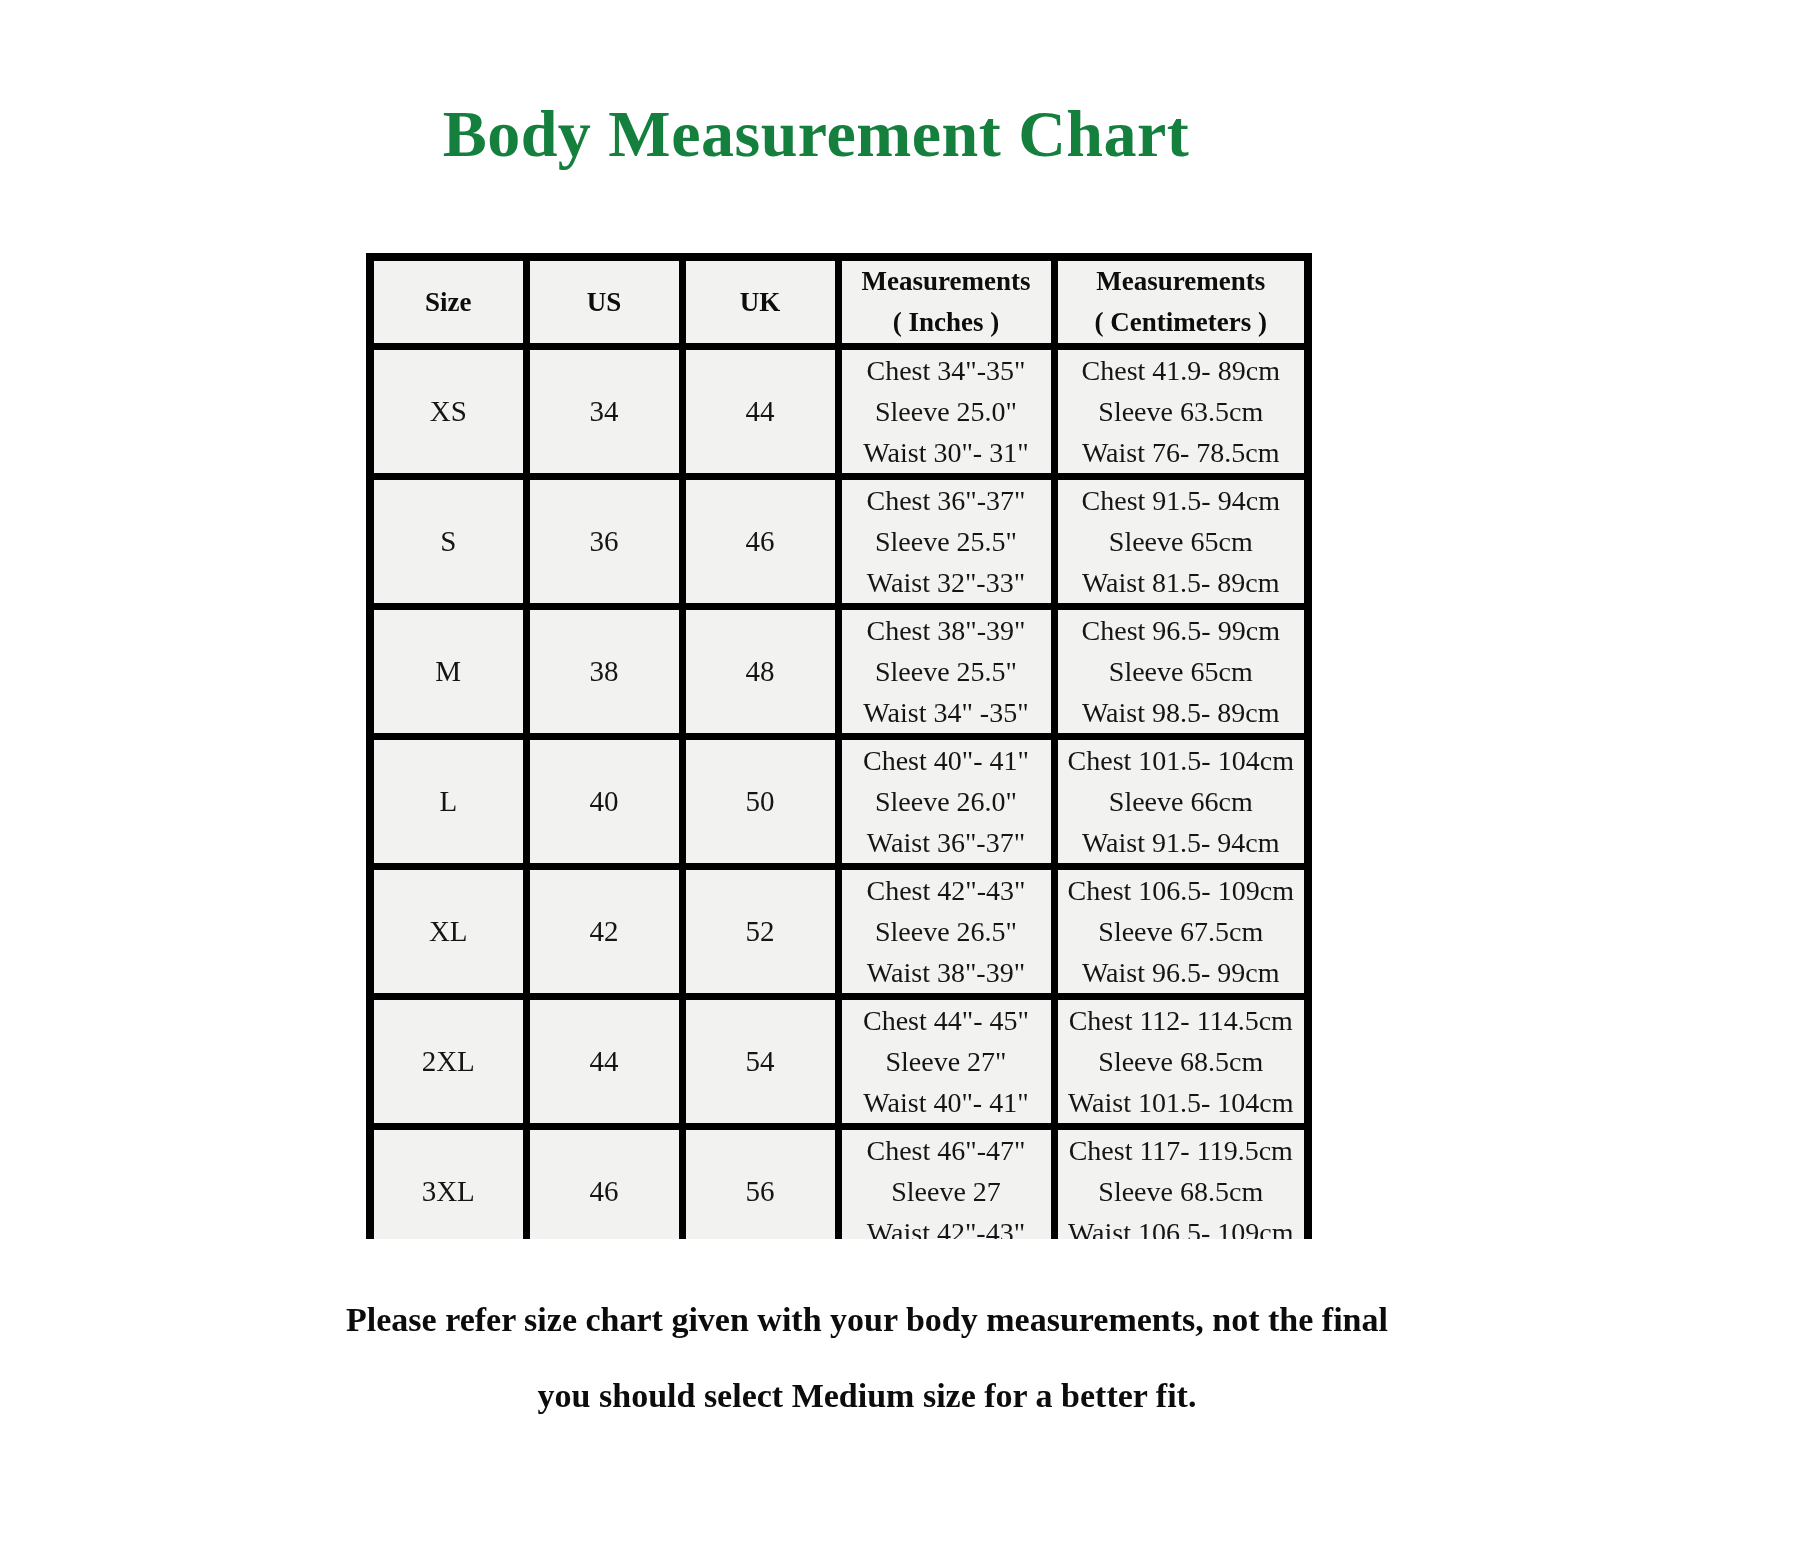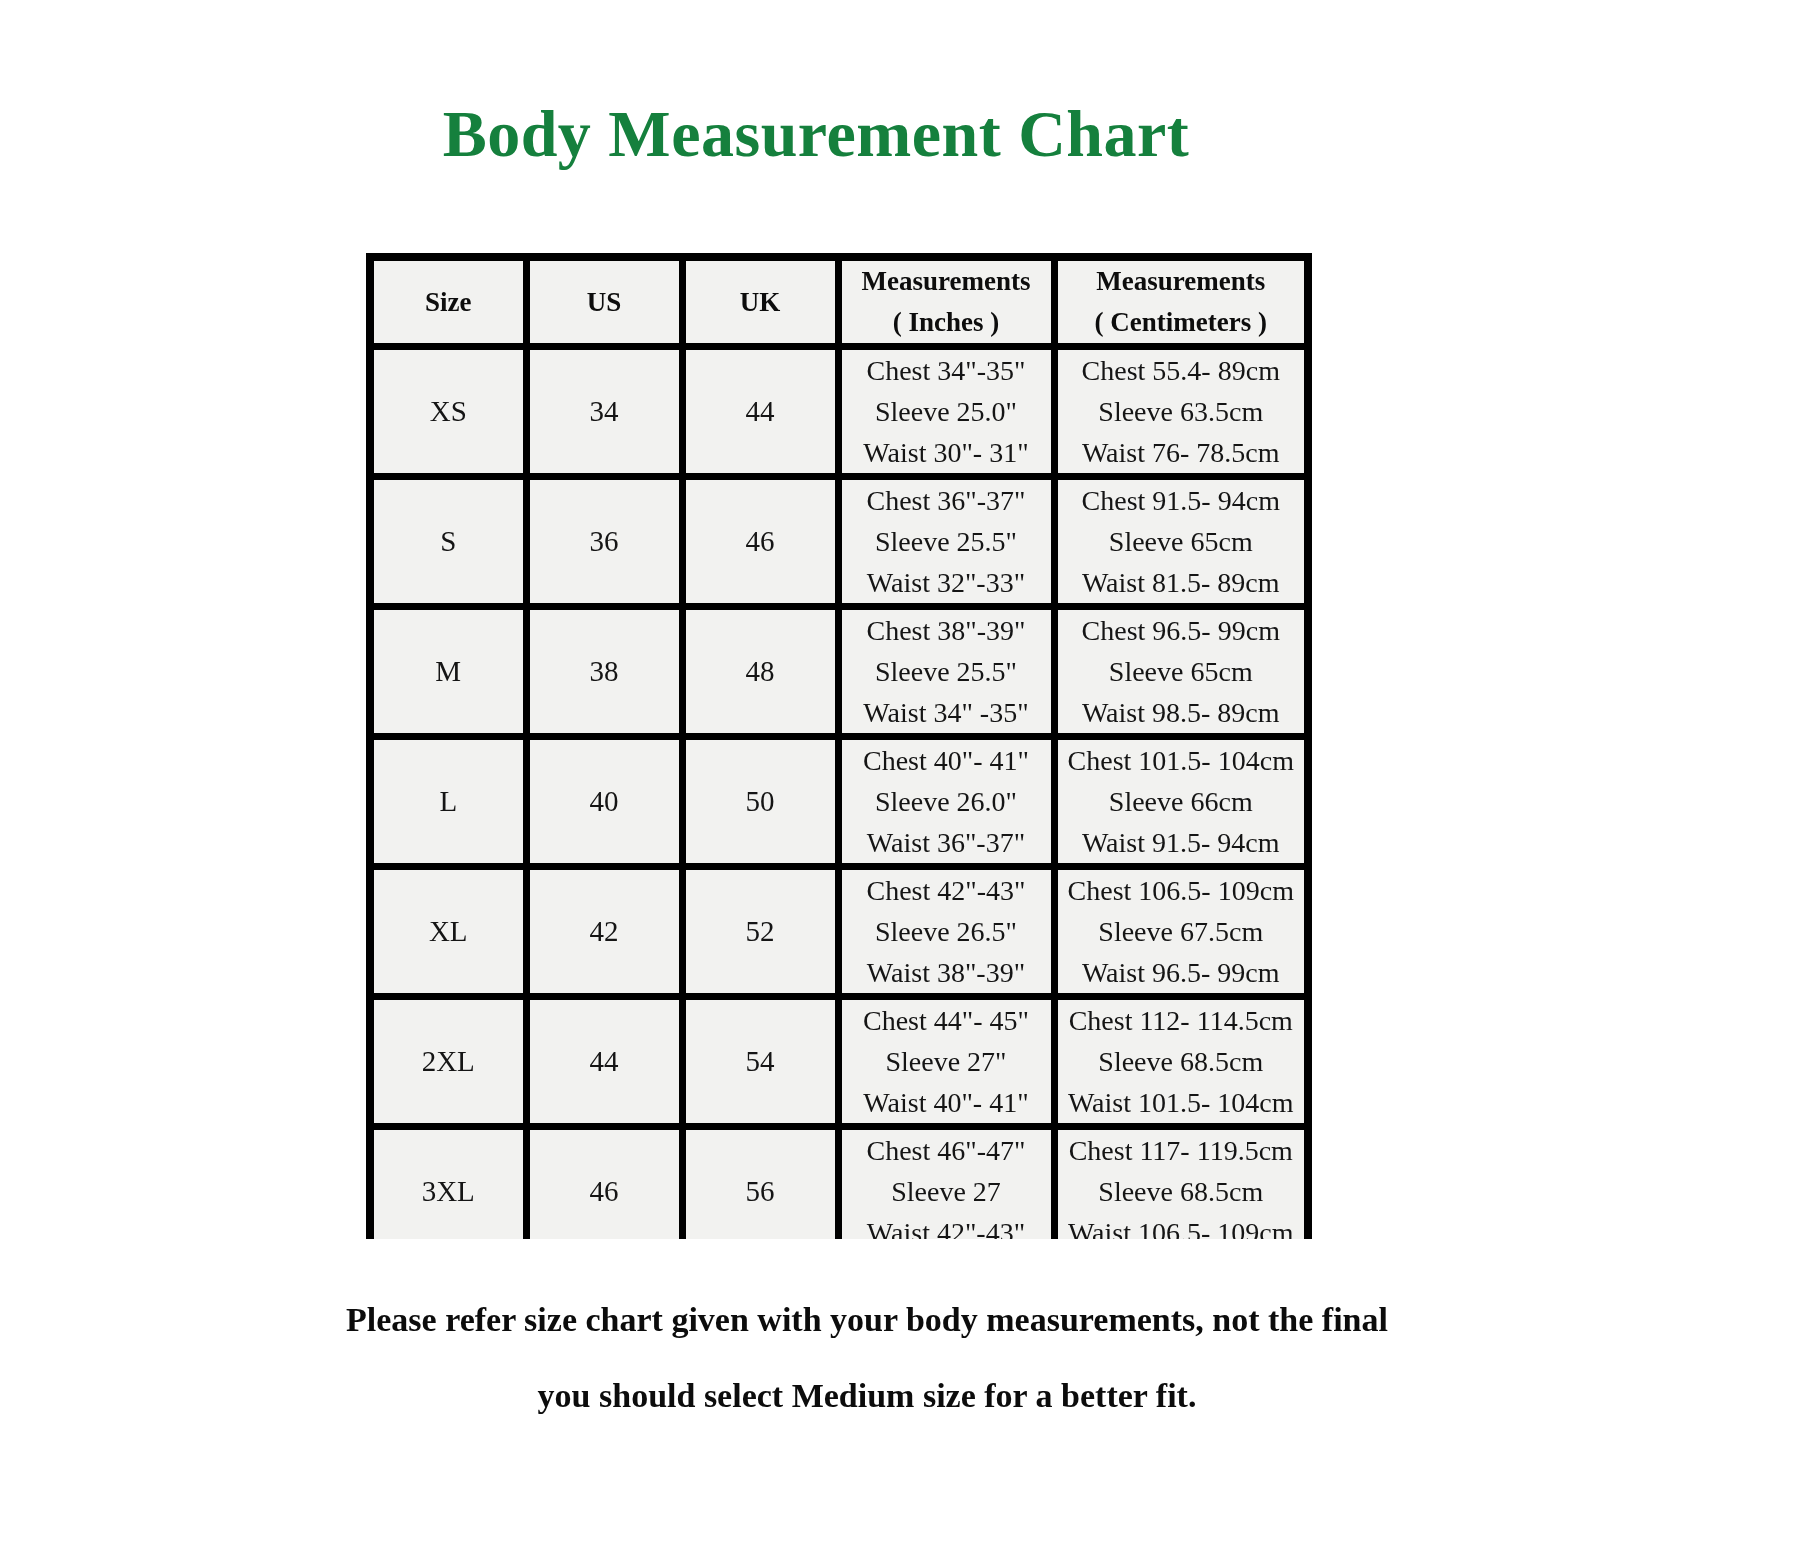--- a/index.html
+++ b/index.html
@@ -108,21 +108,21 @@
       <tr>
         <td class="c-size">XS</td>
         <td class="c-num">34</td>
         <td class="c-num">44</td>
         <td class="c-meas">
           <div class="mline">Chest 34"-35"</div>
           <div class="mline">Sleeve 25.0"</div>
           <div class="mline">Waist 30"- 31"</div>
         </td>
         <td class="c-meas">
-          <div class="mline">Chest 55.4- 89cm</div>
+          <div class="mline">Chest 41.9- 89cm</div>
           <div class="mline">Sleeve 63.5cm</div>
           <div class="mline">Waist 76- 78.5cm</div>
         </td>
       </tr>
       <tr>
         <td class="c-size">S</td>
         <td class="c-num">36</td>
         <td class="c-num">46</td>
         <td class="c-meas">
           <div class="mline">Chest 36"-37"</div>

